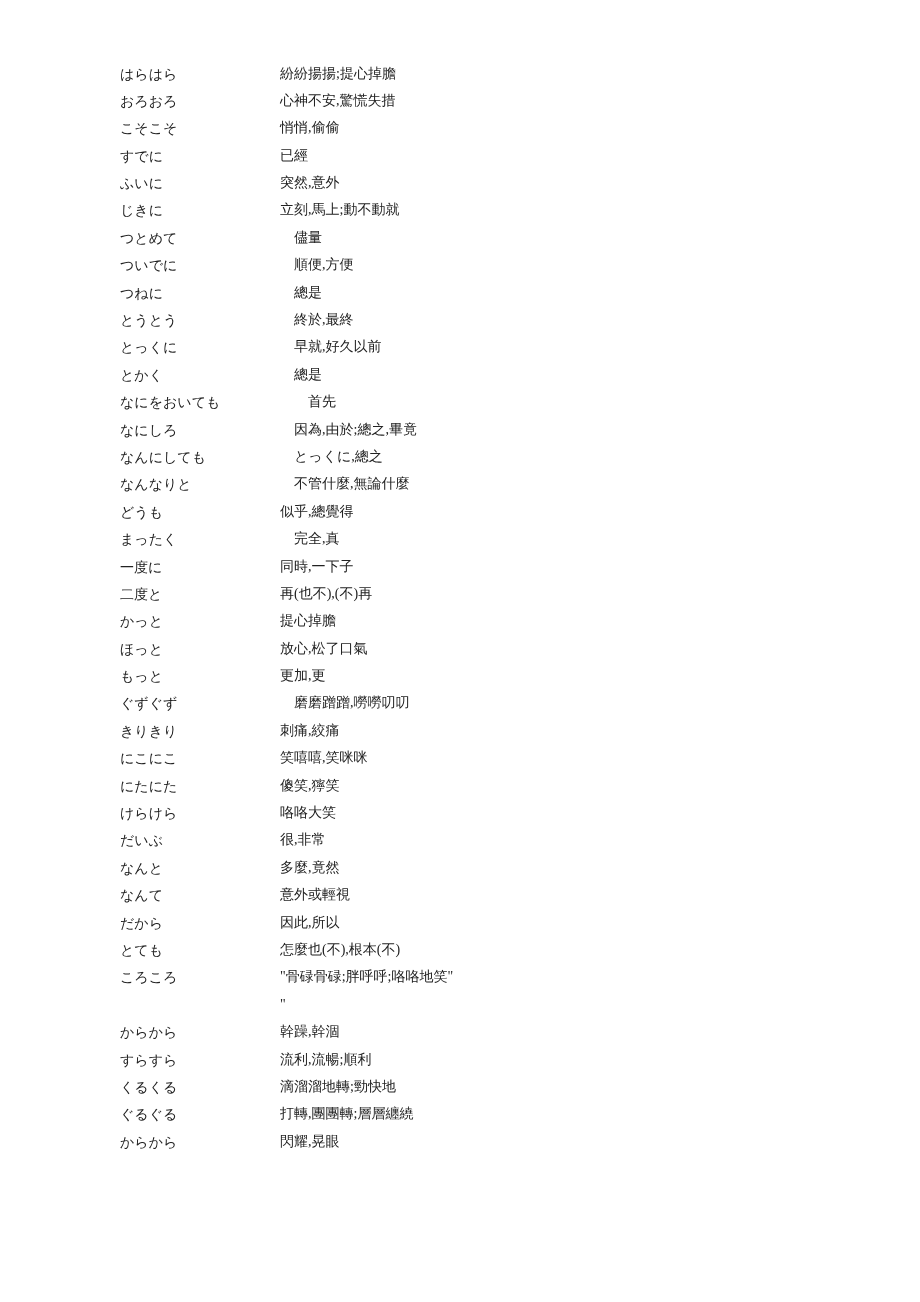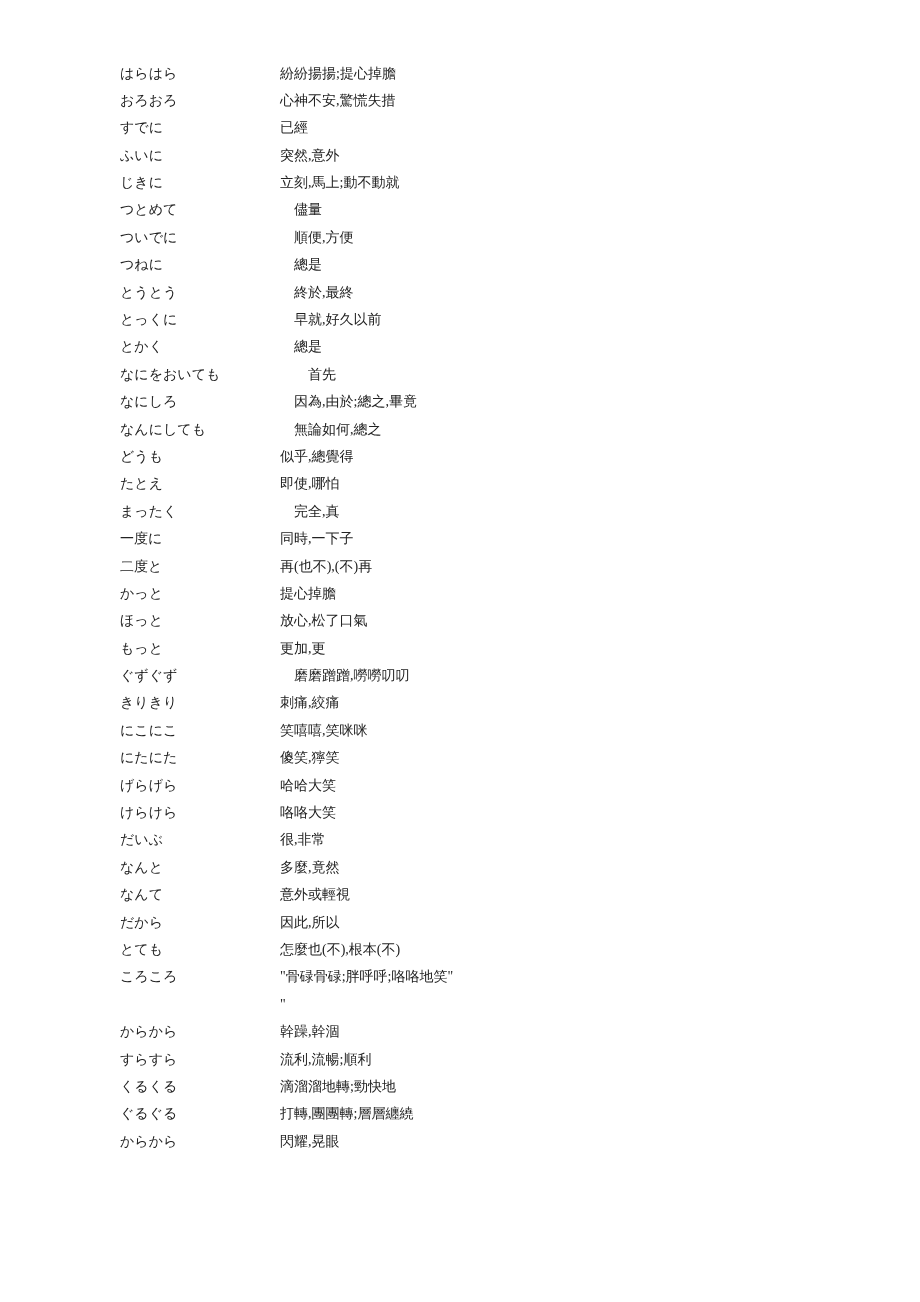--- a/index.html
+++ b/index.html
@@ -20,41 +20,45 @@
       width: 100%;
       border-collapse: collapse;
     }
     .vocab-table tr td {
       padding: 2.5px 0;
       vertical-align: top;
       line-height: 1.6;
     }
     .vocab-table td.jp {
       width: 160px;
-      font-family: Liberation Serif, serif;
+      font-family: Liberation Sans, sans-serif;
       white-space: nowrap;
     }
     .vocab-table td.zh {
       font-family: "MS Mincho", "Hiragino Mincho ProN", "Yu Mincho", "SimSun", serif;
     }
   </style>
 </head>
 <body>
 
 <table class="vocab-table">
   <tbody id="vocab-body">
   <tr>
         <td class="jp">はらはら</td>
         <td class="zh">紛紛揚揚;提心掉膽</td>
       </tr>
       <tr>
         <td class="jp">おろおろ</td>
         <td class="zh">心神不安,驚慌失措</td>
       </tr>
       <tr>
+        <td class="jp">こそこそ</td>
+        <td class="zh">悄悄,偷偷</td>
+      </tr>
+      <tr>
         <td class="jp">すでに</td>
         <td class="zh">已經</td>
       </tr>
       <tr>
         <td class="jp">ふいに</td>
         <td class="zh">突然,意外</td>
       </tr>
       <tr>
         <td class="jp">じきに</td>
         <td class="zh">立刻,馬上;動不動就</td>
@@ -86,31 +90,31 @@
       <tr>
         <td class="jp">なにをおいても</td>
         <td class="zh">　　首先</td>
       </tr>
       <tr>
         <td class="jp">なにしろ</td>
         <td class="zh">　因為,由於;總之,畢竟</td>
       </tr>
       <tr>
         <td class="jp">なんにしても</td>
-        <td class="zh">　無論如何,總之</td>
+        <td class="zh">　とっくに,總之</td>
+      </tr>
+      <tr>
+        <td class="jp">なんなりと</td>
+        <td class="zh">　不管什麼,無論什麼</td>
       </tr>
       <tr>
         <td class="jp">どうも</td>
         <td class="zh">似乎,總覺得</td>
       </tr>
       <tr>
-        <td class="jp">たとえ</td>
-        <td class="zh">即使,哪怕</td>
-      </tr>
-      <tr>
         <td class="jp">まったく</td>
         <td class="zh">　完全,真</td>
       </tr>
       <tr>
         <td class="jp">一度に</td>
         <td class="zh">同時,一下子</td>
       </tr>
       <tr>
         <td class="jp">二度と</td>
         <td class="zh">再(也不),(不)再</td>
@@ -135,24 +139,20 @@
         <td class="jp">きりきり</td>
         <td class="zh">刺痛,絞痛</td>
       </tr>
       <tr>
         <td class="jp">にこにこ</td>
         <td class="zh">笑嘻嘻,笑咪咪</td>
       </tr>
       <tr>
         <td class="jp">にたにた</td>
         <td class="zh">傻笑,獰笑</td>
-      </tr>
-      <tr>
-        <td class="jp">げらげら</td>
-        <td class="zh">哈哈大笑</td>
       </tr>
       <tr>
         <td class="jp">けらけら</td>
         <td class="zh">咯咯大笑</td>
       </tr>
       <tr>
         <td class="jp">だいぶ</td>
         <td class="zh">很,非常</td>
       </tr>
       <tr>

